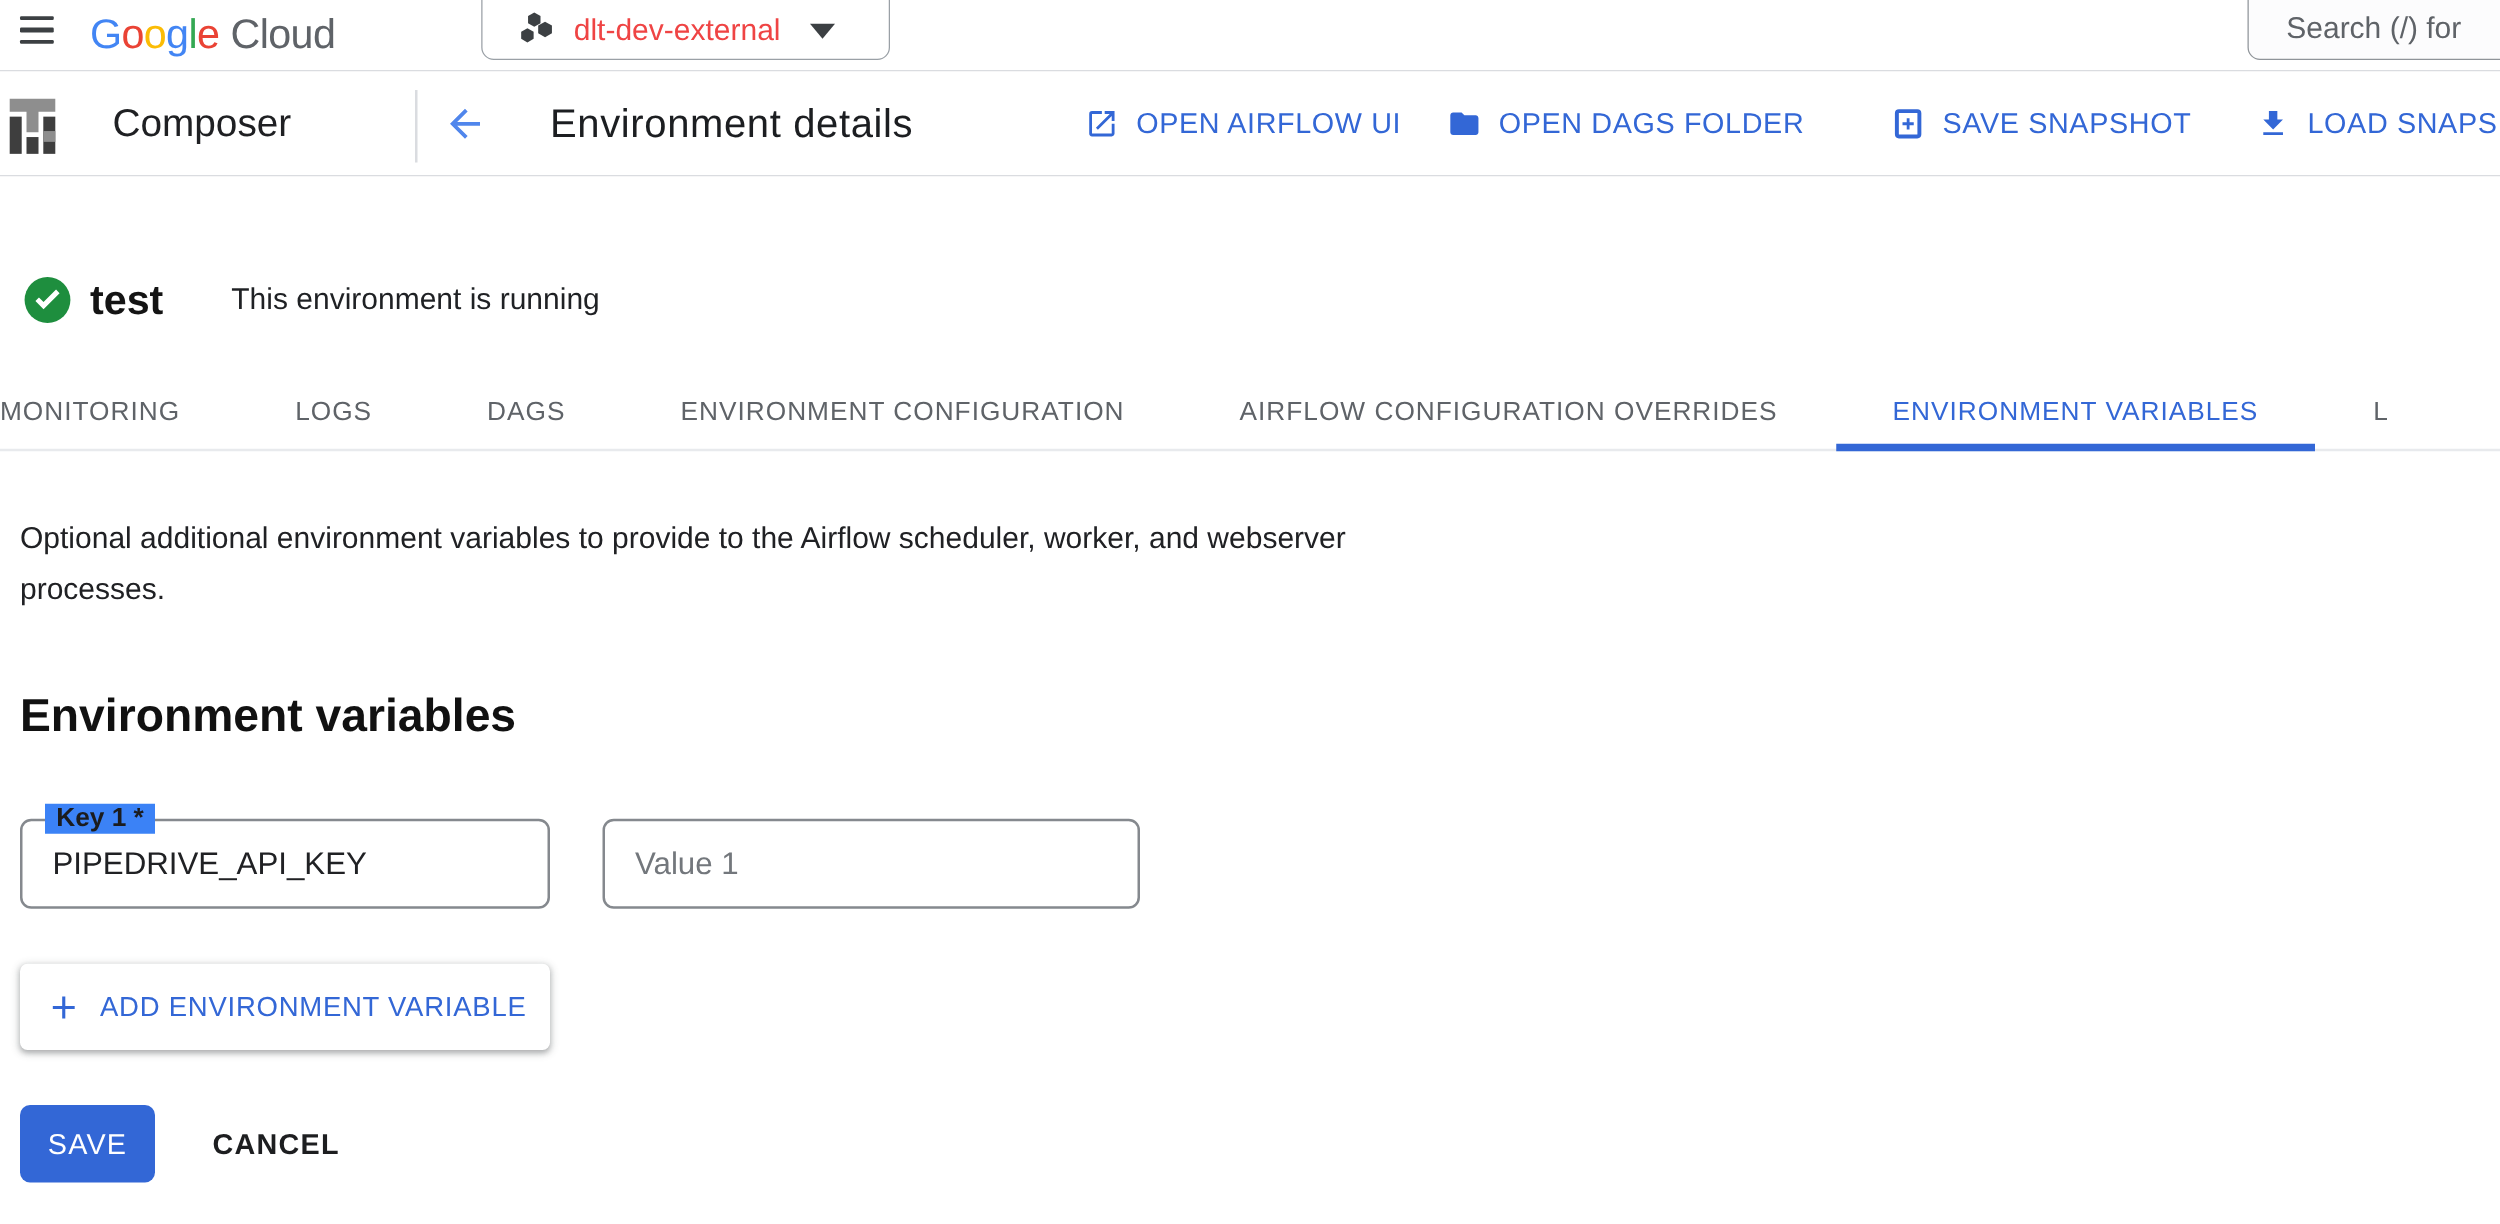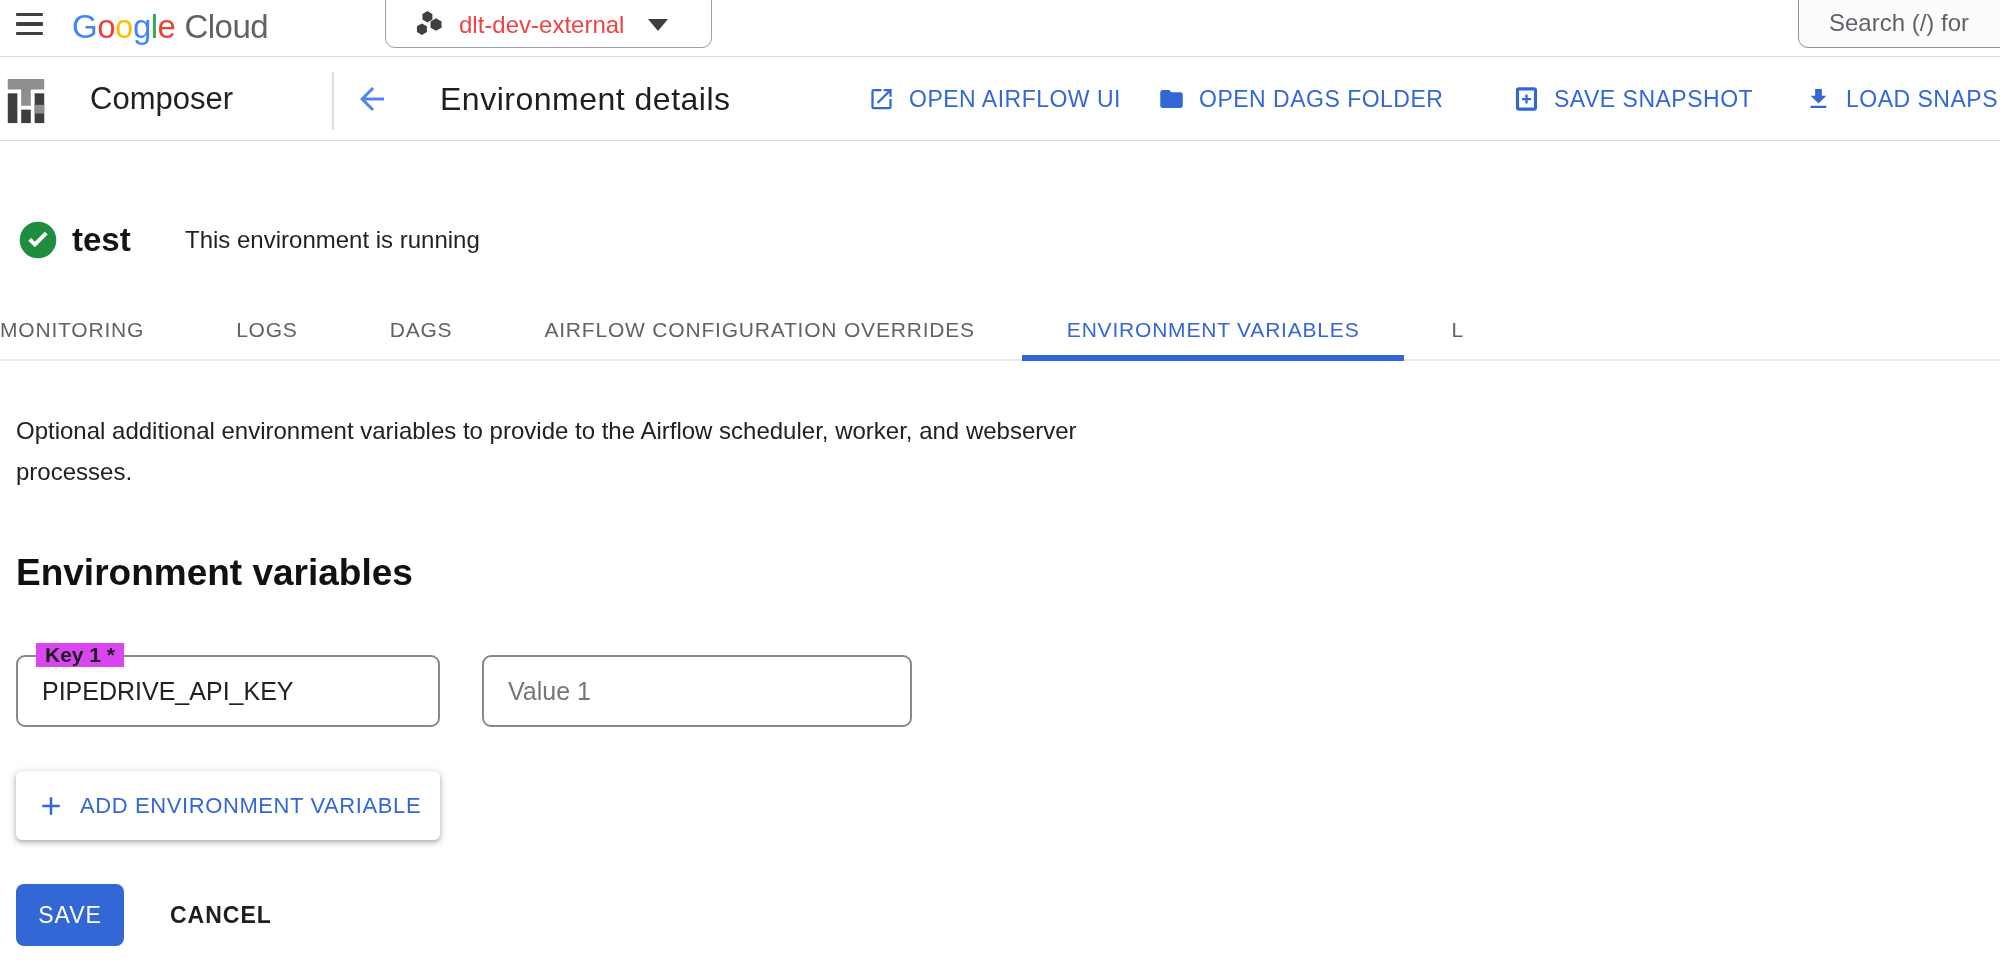--- a/index.html
+++ b/index.html
@@ -48,21 +48,21 @@
   .tab.active { color:#3367d6; }
   .tab.active::after { content:""; position:absolute; left:-45px; right:-45px; bottom:-2px; height:6px; background:#3367d6; }
 
   
   .description { position:absolute; left:16px; top:410px; width:1100px; font-size:24px; line-height:41px; color:#202124; }
   .section-title { position:absolute; left:16px; top:552px; font-size:37px; font-weight:600; color:#111; }
 
   .field { position:absolute; top:655px; height:72px; border:2px solid #85898e; border-radius:9px; background:#fff; }
   .field-key { left:16px; width:424px; }
   .field-value { left:482px; width:430px; }
-  .field-label { position:absolute; top:-14px; left:18px; background:#d946ef; padding:0 9px; font-size:21px; font-weight:700; color:#1b1c1e; line-height:24px; }
+  .field-label { position:absolute; top:-14px; left:18px; background:#3b82f6; padding:0 9px; font-size:21px; font-weight:700; color:#1b1c1e; line-height:24px; }
   .field input { width:100%; height:100%; border:none; outline:none; background:transparent; font-family:inherit; font-size:25px; color:#202124; padding:0 20px 0 24px; }
   .field input::placeholder { color:#73777c; opacity:1; }
 
   .add-btn { position:absolute; left:16px; top:771px; width:424px; height:69px; background:#fff; border:none; border-radius:6px; box-shadow:0 2px 4px rgba(60,64,67,.3), 0 2px 6px 2px rgba(60,64,67,.15); display:flex; align-items:center; gap:14px; padding-left:20px; cursor:pointer; }
   .add-btn .plus svg { width:30px; height:30px; display:block; }
   .add-btn .lbl { color:#3367d6; font-size:22px; font-weight:500; letter-spacing:0.6px; font-family:inherit; }
 
   .save-btn { position:absolute; left:16px; top:884px; width:108px; height:62px; background:#3367d6; border:none; border-radius:8px; color:#fff; font-size:23px; font-weight:500; letter-spacing:1px; font-family:inherit; cursor:pointer; }
   .cancel-btn { position:absolute; left:170px; top:884px; height:62px; background:none; border:none; font-size:23px; font-weight:700; letter-spacing:1px; color:#1d1e20; font-family:inherit; cursor:pointer; }
 </style>
@@ -160,20 +160,21 @@
     </svg>
   </span>
   <span class="env-name">test</span>
   <span class="env-msg">This environment is running</span>
 </div>
 
 <div class="tab-bar">
     <div class="tab">MONITORING</div>
     <div class="tab">LOGS</div>
     <div class="tab">DAGS</div>
+    <div class="tab">ENVIRONMENT CONFIGURATION</div>
     <div class="tab">AIRFLOW CONFIGURATION OVERRIDES</div>
     <div class="tab active">ENVIRONMENT VARIABLES</div>
     <div class="tab">L</div>
   </div>
 
 <p class="description">Optional additional environment variables to provide to the Airflow scheduler, worker, and webserver processes.</p>
 
 <h2 class="section-title">Environment variables</h2>
 
 <div class="field field-key">

